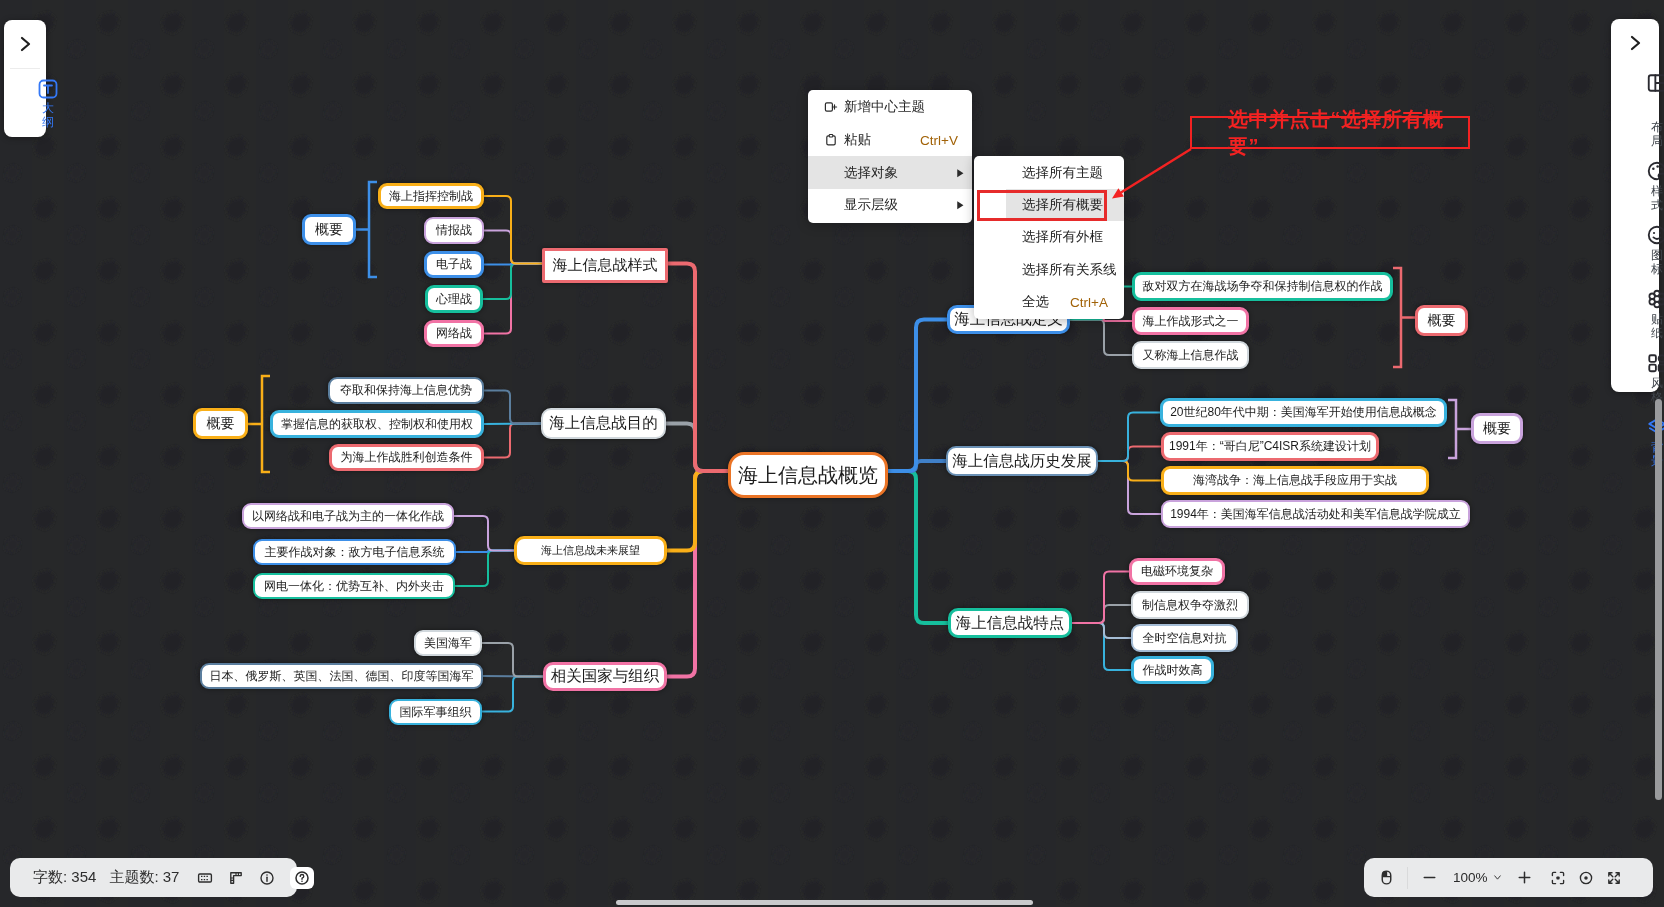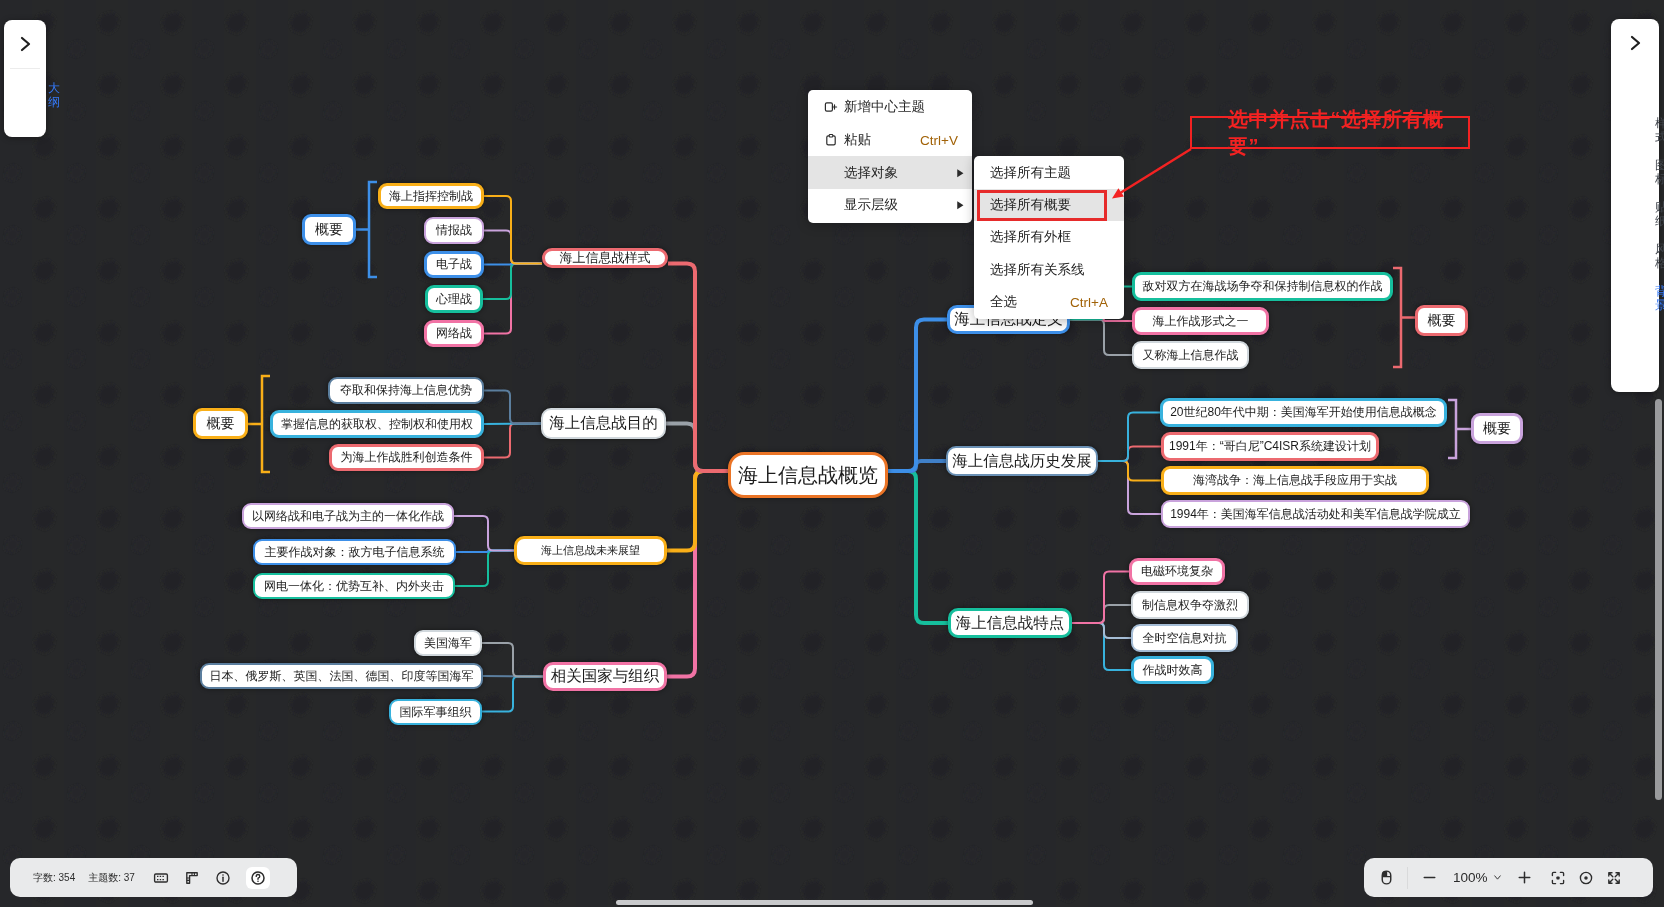--- a/index.html
+++ b/index.html
@@ -12,28 +12,28 @@
   .node { position:absolute; background:#ffffff; color:#1c1c1c; border-style:solid;
     display:flex; align-items:center; justify-content:center; white-space:nowrap;
     box-shadow:0 0 5px rgba(0,0,0,0.45); pointer-events:auto; }
   
   .panel { position:absolute; background:#ffffff; border-radius:8px;
     box-shadow:0 1px 6px rgba(0,0,0,0.35); z-index:5; }
   #left-panel { left:4px; top:20px; width:42px; height:117px; }
   #right-panel { left:1611px; top:19px; width:48px; height:373px; }
   .chevron-btn { width:100%; height:48px; display:flex; align-items:center; justify-content:center; cursor:pointer; }
   .panel-divider { height:1px; background:#ececec; margin:0 6px; }
-  .side-item { display:flex; flex-direction:row; align-items:center; cursor:pointer;margin-left:44px; }
+  .side-item { display:flex; flex-direction:column; align-items:center; cursor:pointer;margin-left:44px; }
   .side-item .lbl { font-size:12px; color:#41464d; margin-top:2px; line-height:14px; }
   .side-item.active .lbl { color:#3478f6; }
   
   .pill { position:absolute; background:#e9eaeb; border-radius:10px; z-index:5;
     display:flex; align-items:center; color:#333; }
   #status-pill { left:10px; top:858px; width:287px; height:39px; padding:0 10px; }
-  #status-pill .stat { font-size:10px; color:#2e2e2e; margin-left:13px; white-space:nowrap; }
+  #status-pill .stat { font-size:15px; color:#2e2e2e; margin-left:13px; white-space:nowrap; }
   #status-pill .icons { display:flex; align-items:center; margin-left:18px; gap:15px; }
   #zoom-pill { left:1364px; top:858px; width:289px; height:39px; padding:12px 14px; }
   .zbtn { display:flex; align-items:center; justify-content:center; cursor:pointer; }
   
   .menu { position:absolute; background:#ffffff; border-radius:5px; z-index:10;
     box-shadow:0 2px 12px rgba(0,0,0,0.28); padding:1px 0; }
   .menu-item { display:flex; align-items:center; font-size:13.5px; white-space:nowrap; color:#1f1f1f; cursor:pointer; position:relative; }
   .menu-item.hover { background:#e4e4e4; }
   .mi-icon { width:26px; margin-left:10px; display:flex; align-items:center; justify-content:center; }
   .mi-label { flex:0 0 auto; }
@@ -106,21 +106,21 @@
       <path d="M 1072 623 L 1099 623 Q 1104 623 1104 618 L 1104 610 Q 1104 605 1109 605 L 1131 605" fill="none" stroke="#9aa1a8" stroke-width="2"></path>
       <path d="M 1072 623 L 1099 623 Q 1104 623 1104 618 L 1104 576.5 Q 1104 571.5 1109 571.5 L 1129 571.5" fill="none" stroke="#f173a5" stroke-width="2"></path>
       <path d="M 377 182 L 369 182 L 369 277 L 377 277 M 369 229.5 L 356 229.5" fill="none" stroke="#3d8fe8" stroke-width="2.5"></path>
       <path d="M 270 376 L 262 376 L 262 472 L 270 472 M 262 424 L 248 424" fill="none" stroke="#f9af18" stroke-width="2.5"></path>
       <path d="M 1393 268 L 1401 268 L 1401 367 L 1393 367 M 1401 317.5 L 1415 317.5" fill="none" stroke="#ec6a70" stroke-width="2.5"></path>
       <path d="M 1448 400 L 1456 400 L 1456 458 L 1448 458 M 1456 429 L 1471 429" fill="none" stroke="#c9a3dc" stroke-width="2.5"></path>
     </svg>
 
   <div id="nodes">
       <div class="node" style="left: 728px; top: 452px; width: 160px; height: 46px; border-color: rgb(234, 116, 38); border-width: 3px; border-radius: 16px; font-size: 20px;">海上信息战概览</div>
-      <div class="node" style="left: 542px; top: 248px; width: 126px; height: 20px; border-color: rgb(236, 106, 112); border-width: 3px; border-radius: 10px; font-size: 13px;">海上信息战样式</div>
+      <div class="node" style="left: 542px; top: 248px; width: 126px; height: 35px; border-color: rgb(236, 106, 112); border-width: 3px; border-radius: 2px; font-size: 15px;">海上信息战样式</div>
       <div class="node" style="left: 541px; top: 408px; width: 125px; height: 31px; border-color: rgb(208, 215, 220); border-width: 2.5px; border-radius: 10px; font-size: 15.5px;">海上信息战目的</div>
       <div class="node" style="left: 514px; top: 536px; width: 153px; height: 29px; border-color: rgb(249, 175, 24); border-width: 3px; border-radius: 10px; font-size: 11px;">海上信息战未来展望</div>
       <div class="node" style="left: 543px; top: 662px; width: 124px; height: 29px; border-color: rgb(241, 115, 165); border-width: 3px; border-radius: 10px; font-size: 15.5px;">相关国家与组织</div>
       <div class="node" style="left: 947px; top: 305px; width: 123px; height: 29px; border-color: rgb(61, 143, 232); border-width: 3px; border-radius: 10px; font-size: 15.5px;">海上信息战定义</div>
       <div class="node" style="left: 946px; top: 446px; width: 152px; height: 30px; border-color: rgb(106, 144, 180); border-width: 2.5px; border-radius: 10px; font-size: 15.5px;">海上信息战历史发展</div>
       <div class="node" style="left: 948px; top: 608px; width: 124px; height: 30px; border-color: rgb(22, 191, 157); border-width: 3px; border-radius: 10px; font-size: 15.5px;">海上信息战特点</div>
       <div class="node" style="left: 378px; top: 183px; width: 106px; height: 26px; border-color: rgb(249, 175, 24); border-width: 3px; border-radius: 9px; font-size: 12px;">海上指挥控制战</div>
       <div class="node" style="left: 424px; top: 217px; width: 60px; height: 27px; border-color: rgb(201, 163, 220); border-width: 2.5px; border-radius: 9px; font-size: 12px;">情报战</div>
       <div class="node" style="left: 424px; top: 251px; width: 60px; height: 27px; border-color: rgb(61, 143, 232); border-width: 3px; border-radius: 9px; font-size: 12px;">电子战</div>
       <div class="node" style="left: 425px; top: 285px; width: 58px; height: 28px; border-color: rgb(22, 191, 157); border-width: 3px; border-radius: 9px; font-size: 12px;">心理战</div>
@@ -130,21 +130,21 @@
       <div class="node" style="left: 270px; top: 410px; width: 214px; height: 28px; border-color: rgb(56, 178, 221); border-width: 3px; border-radius: 9px; font-size: 12px;">掌握信息的获取权、控制权和使用权</div>
       <div class="node" style="left: 329px; top: 444px; width: 155px; height: 27px; border-color: rgb(236, 106, 112); border-width: 3px; border-radius: 9px; font-size: 12px;">为海上作战胜利创造条件</div>
       <div class="node" style="left: 193px; top: 408px; width: 55px; height: 31px; border-color: rgb(249, 175, 24); border-width: 3px; border-radius: 9px; font-size: 14px;">概要</div>
       <div class="node" style="left: 242px; top: 503px; width: 212px; height: 26px; border-color: rgb(201, 163, 220); border-width: 2.5px; border-radius: 9px; font-size: 12px;">以网络战和电子战为主的一体化作战</div>
       <div class="node" style="left: 253px; top: 539px; width: 203px; height: 26px; border-color: rgb(61, 143, 232); border-width: 2.5px; border-radius: 9px; font-size: 12px;">主要作战对象：敌方电子信息系统</div>
       <div class="node" style="left: 253px; top: 573px; width: 202px; height: 26px; border-color: rgb(22, 191, 157); border-width: 2.5px; border-radius: 9px; font-size: 12px;">网电一体化：优势互补、内外夹击</div>
       <div class="node" style="left: 414px; top: 630px; width: 68px; height: 26px; border-color: rgb(208, 215, 220); border-width: 2.5px; border-radius: 9px; font-size: 12px;">美国海军</div>
       <div class="node" style="left: 200px; top: 663px; width: 283px; height: 26px; border-color: rgb(91, 126, 158); border-width: 2.5px; border-radius: 9px; font-size: 12px;">日本、俄罗斯、英国、法国、德国、印度等国海军</div>
       <div class="node" style="left: 389px; top: 699px; width: 93px; height: 26px; border-color: rgb(56, 178, 221); border-width: 2.5px; border-radius: 9px; font-size: 12px;">国际军事组织</div>
       <div class="node" style="left: 1132px; top: 272px; width: 261px; height: 29px; border-color: rgb(22, 191, 157); border-width: 3px; border-radius: 9px; font-size: 12px;">敌对双方在海战场争夺和保持制信息权的作战</div>
-      <div class="node" style="left: 1132px; top: 307px; width: 137px; height: 28px; border-color: rgb(241, 115, 165); border-width: 3px; border-radius: 9px; font-size: 12px;">海上作战形式之一</div>
+      <div class="node" style="left: 1132px; top: 307px; width: 117px; height: 28px; border-color: rgb(241, 115, 165); border-width: 3px; border-radius: 9px; font-size: 12px;">海上作战形式之一</div>
       <div class="node" style="left: 1132px; top: 341px; width: 117px; height: 28px; border-color: rgb(208, 215, 220); border-width: 2.5px; border-radius: 9px; font-size: 12px;">又称海上信息作战</div>
       <div class="node" style="left: 1415px; top: 305px; width: 53px; height: 31px; border-color: rgb(236, 106, 112); border-width: 3px; border-radius: 9px; font-size: 14px;">概要</div>
       <div class="node" style="left: 1160px; top: 398px; width: 287px; height: 29px; border-color: rgb(56, 178, 221); border-width: 3px; border-radius: 9px; font-size: 12px;">20世纪80年代中期：美国海军开始使用信息战概念</div>
       <div class="node" style="left: 1161px; top: 432px; width: 218px; height: 29px; border-color: rgb(236, 106, 112); border-width: 3px; border-radius: 9px; font-size: 12px;">1991年：“哥白尼”C4ISR系统建设计划</div>
       <div class="node" style="left: 1161px; top: 466px; width: 268px; height: 29px; border-color: rgb(249, 175, 24); border-width: 3px; border-radius: 9px; font-size: 12px;">海湾战争：海上信息战手段应用于实战</div>
       <div class="node" style="left: 1161px; top: 500px; width: 309px; height: 28px; border-color: rgb(201, 163, 220); border-width: 2.5px; border-radius: 9px; font-size: 12px;">1994年：美国海军信息战活动处和美军信息战学院成立</div>
       <div class="node" style="left: 1471px; top: 413px; width: 52px; height: 31px; border-color: rgb(201, 163, 220); border-width: 3px; border-radius: 9px; font-size: 14px;">概要</div>
       <div class="node" style="left: 1129px; top: 558px; width: 96px; height: 27px; border-color: rgb(241, 115, 165); border-width: 3px; border-radius: 9px; font-size: 12px;">电磁环境复杂</div>
       <div class="node" style="left: 1131px; top: 591px; width: 118px; height: 28px; border-color: rgb(208, 215, 220); border-width: 2.5px; border-radius: 9px; font-size: 12px;">制信息权争夺激烈</div>
       <div class="node" style="left: 1131px; top: 624px; width: 107px; height: 28px; border-color: rgb(165, 189, 214); border-width: 2.5px; border-radius: 9px; font-size: 12px;">全时空信息对抗</div>
@@ -337,21 +337,21 @@
         <span class="mi-icon"></span>
         <span class="mi-label">选择对象</span>
         <span class="mi-arrow" style="margin-right: 8px;">▶</span>
       </div>
       <div class="menu-item" style="height: 32.7px;">
         <span class="mi-icon"></span>
         <span class="mi-label">显示层级</span>
         <span class="mi-arrow" style="margin-right: 8px;">▶</span>
       </div>
     </div>
-  <div class="menu" id="sub-menu" style="left: 974px; top: 155.5px; width: 150px;">
+  <div class="menu" id="sub-menu" style="left: 974px; top: 155.5px; width: 150px; padding-left: 32px;">
       <div class="menu-item" style="height: 32.4px;">
         <span class="mi-label" style="margin-left:16px">选择所有主题</span>
       </div>
       <div class="menu-item hover" style="height: 32.4px;">
         <span class="mi-label" style="margin-left:16px">选择所有概要</span>
       </div>
       <div class="menu-item" style="height: 32.4px;">
         <span class="mi-label" style="margin-left:16px">选择所有外框</span>
       </div>
       <div class="menu-item" style="height: 32.4px;">

